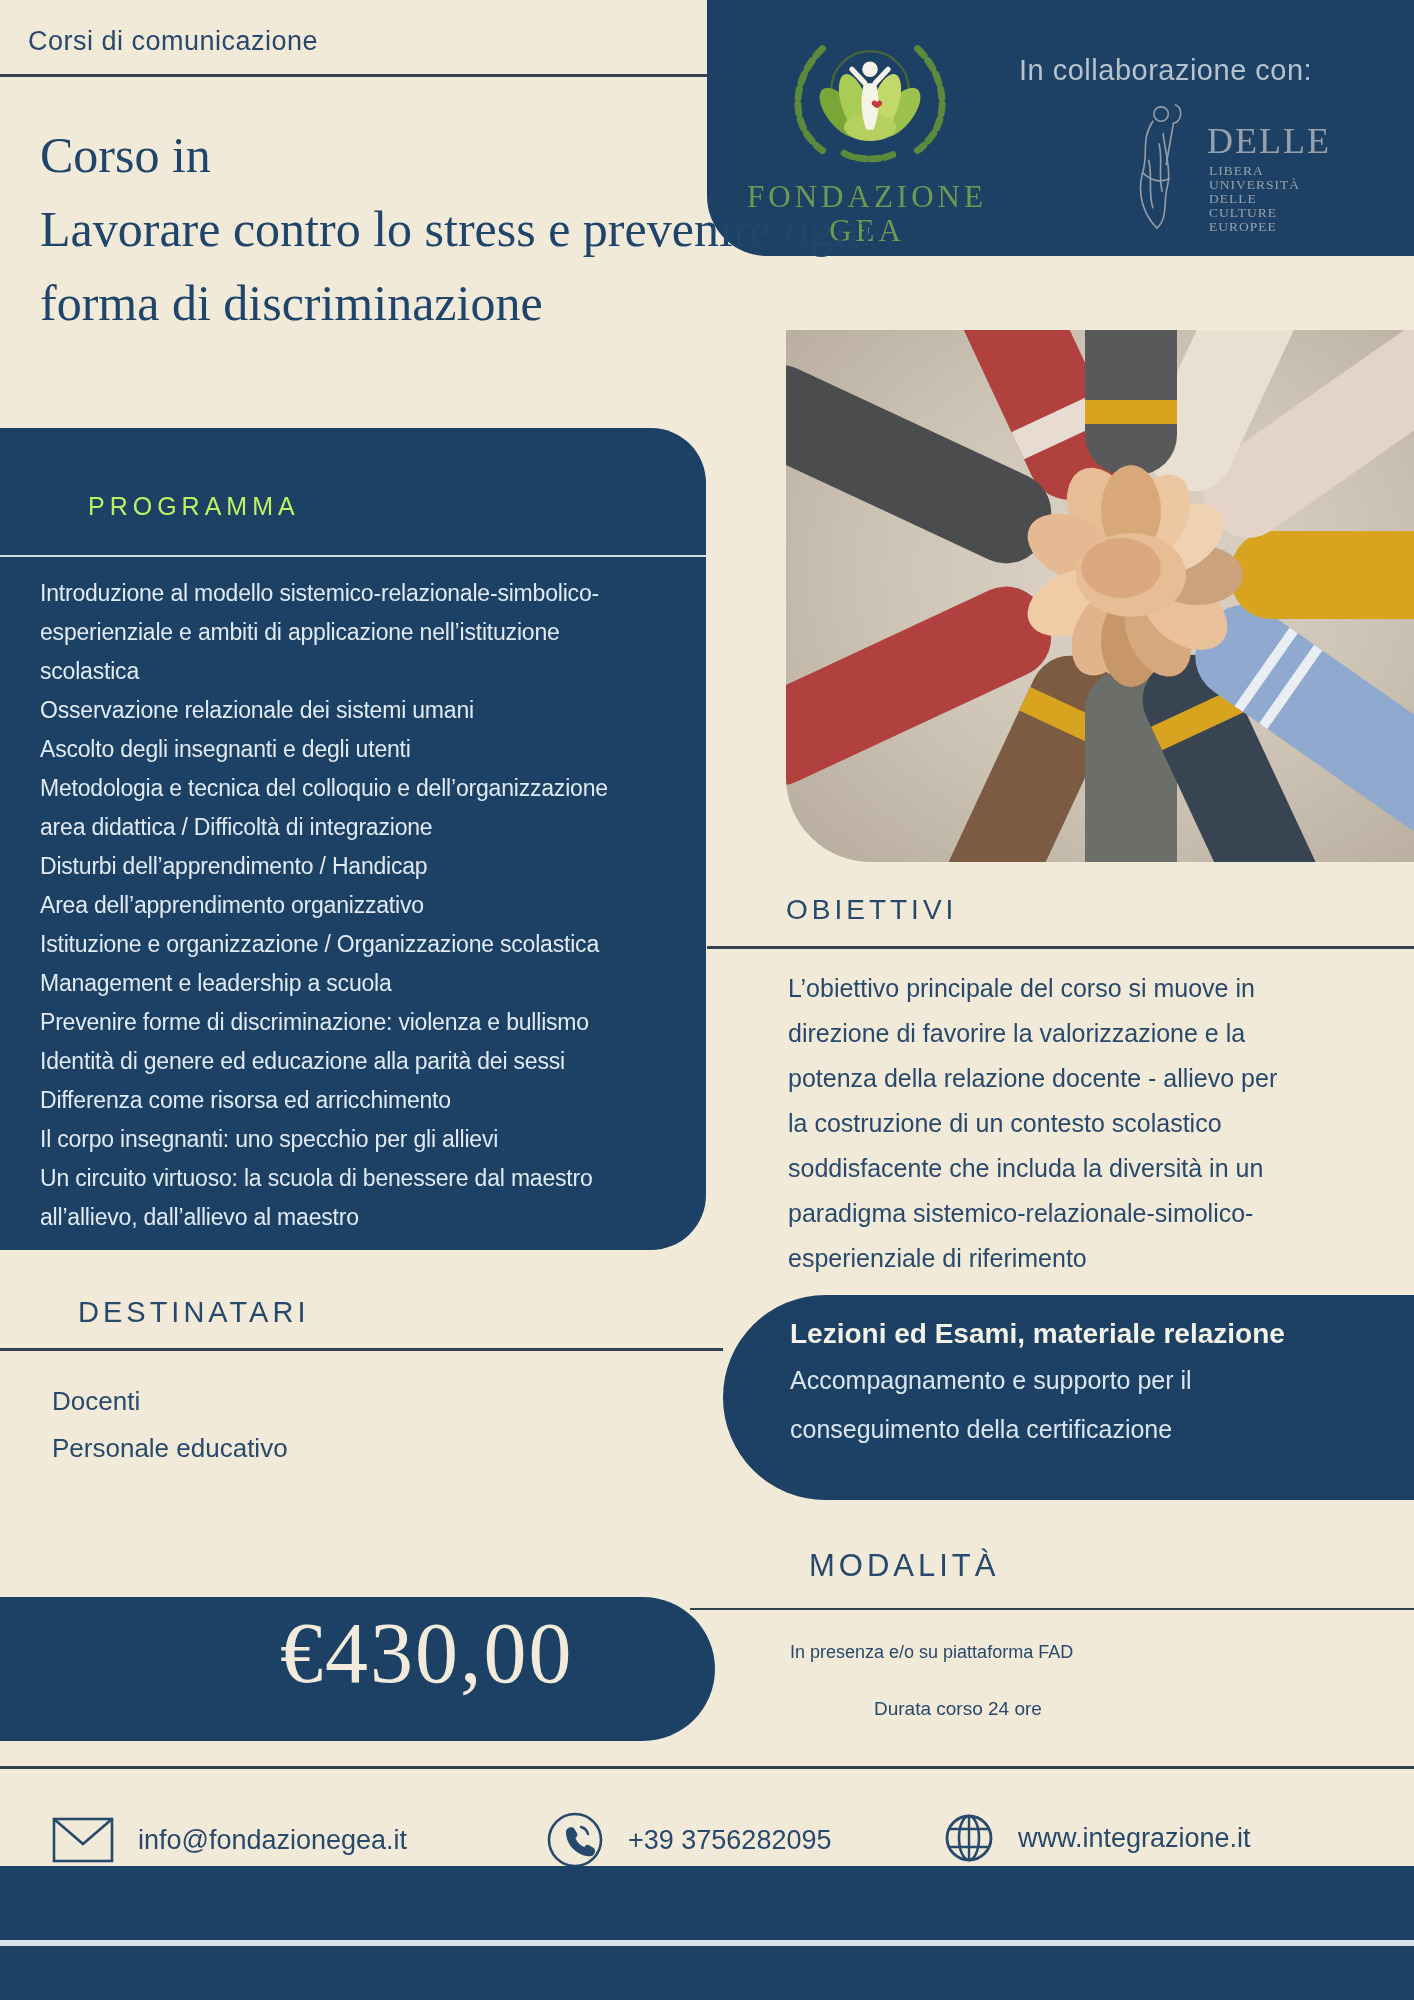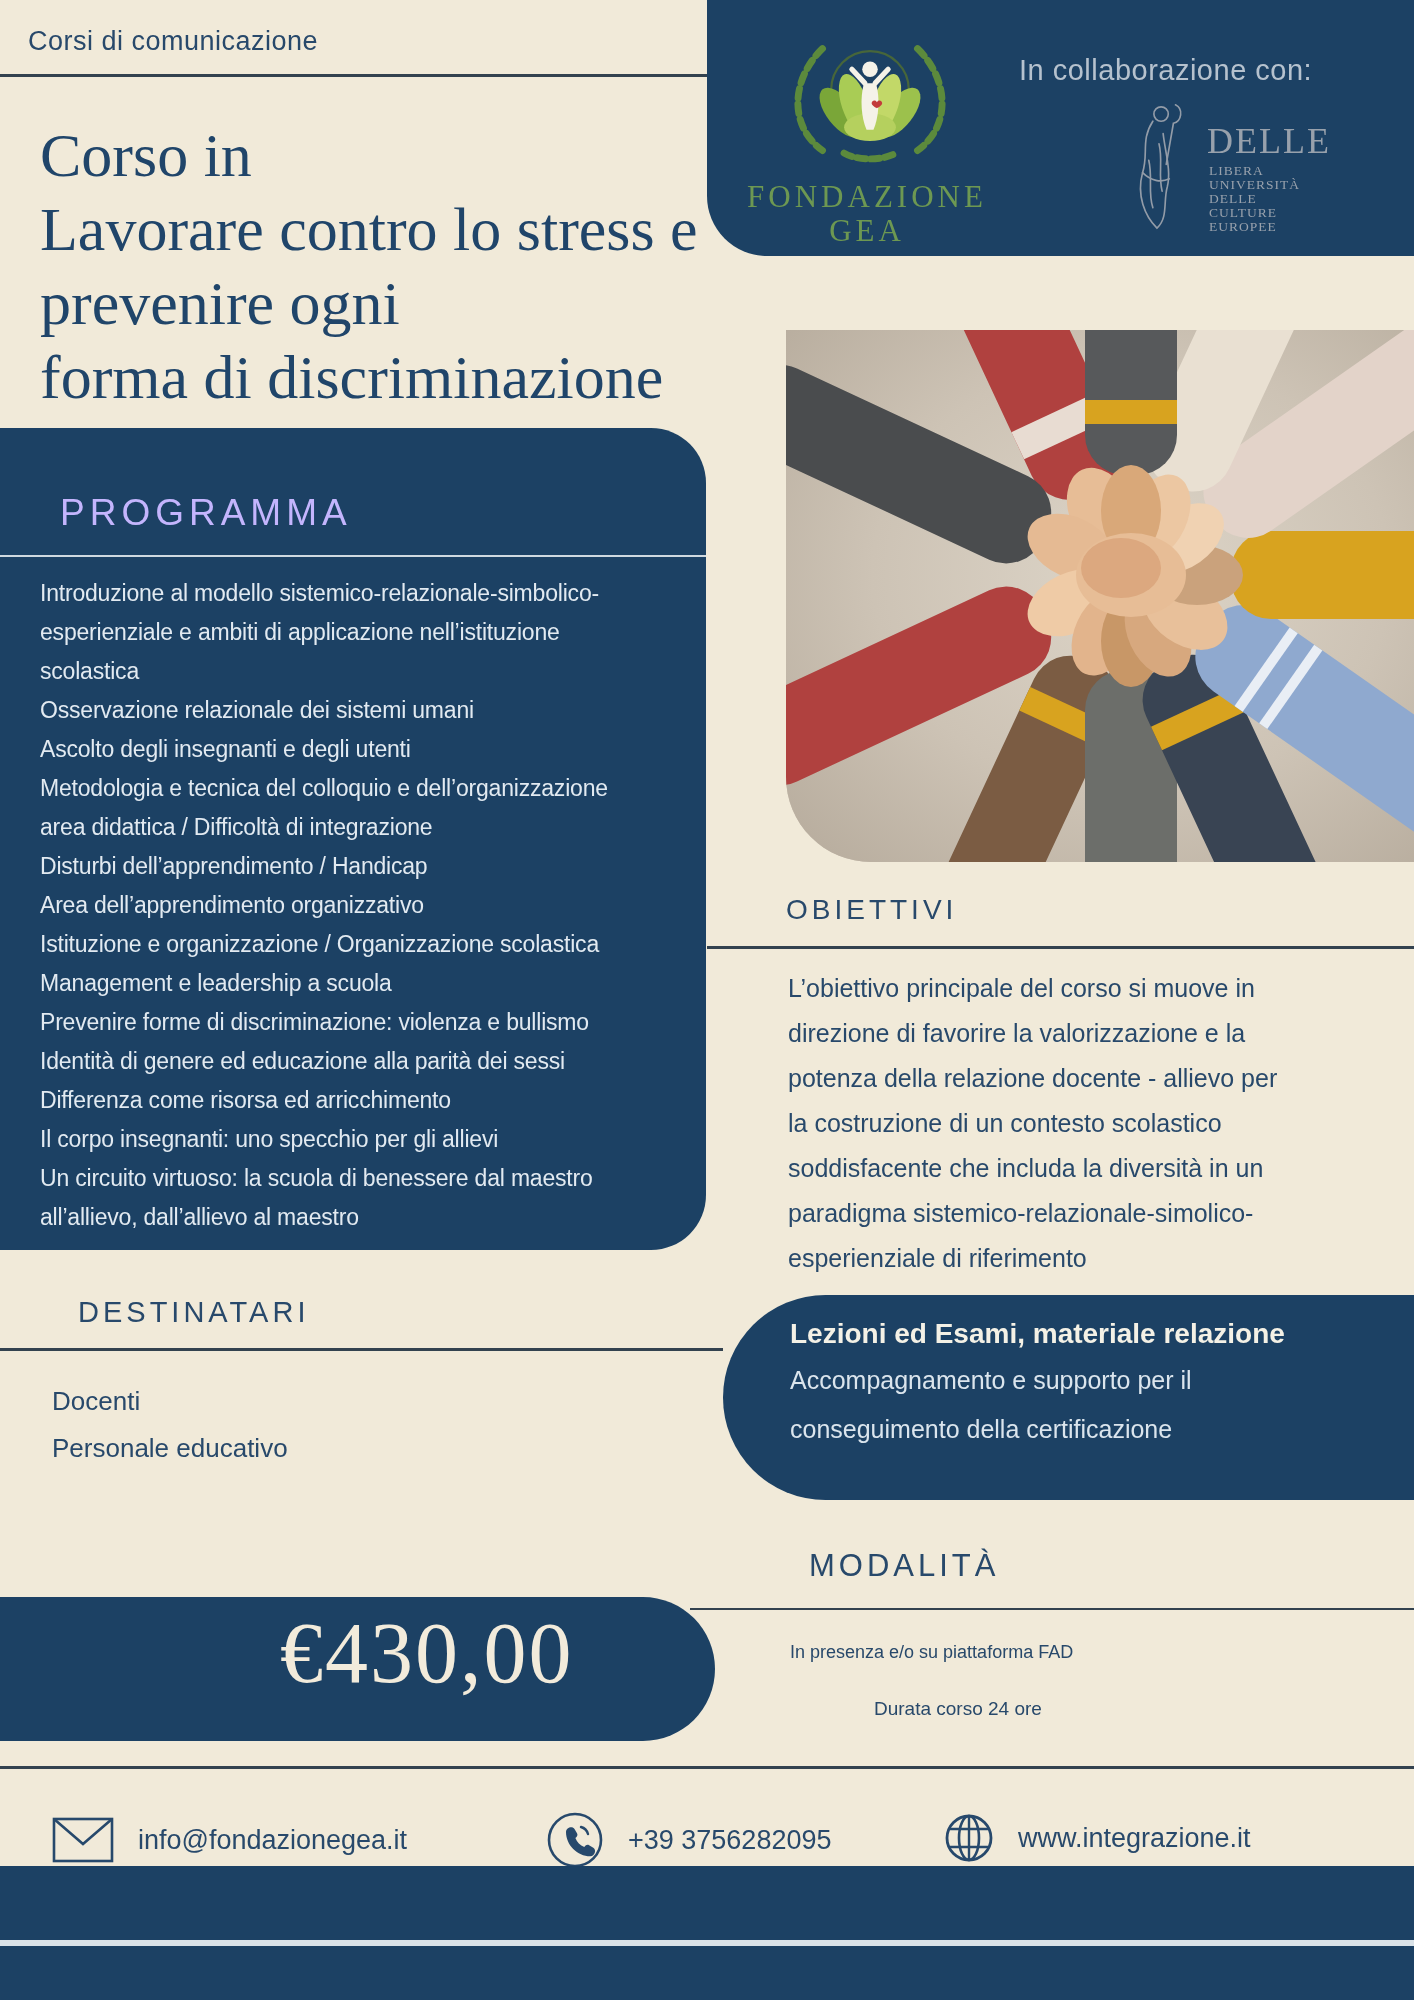--- a/index.html
+++ b/index.html
@@ -23,26 +23,26 @@
     font-family:"Liberation Serif",serif;font-size:31px;letter-spacing:4px;line-height:34px;}
   .collab{left:312px;top:54px;font-size:29px;color:#b6c2ce;letter-spacing:.5px;}
   .luce-statue{left:415px;top:100px;width:72px;height:135px;}
   .luce-name{left:500px;top:120px;font-family:"Liberation Serif",serif;font-size:36px;
     color:var(--luce);letter-spacing:2px;}
   .luce-sub{left:502px;top:164px;font-size:13.5px;line-height:14px;color:var(--luce);
     letter-spacing:1px;white-space:pre-line;font-family:"Liberation Serif",serif;}
 
   
   .title{left:40px;top:118px;width:900px;font-family:"Liberation Serif",serif;
-    color:#20456a;font-size:62px;line-height:74px;}
+    color:#20456a;font-size:50px;line-height:74px;}
 
   
   .prog-panel{left:0;top:428px;width:706px;height:822px;background:var(--navy);
     border-radius:0 55px 55px 0;}
-  .prog-head{left:60px;top:64px;font-size:37px;letter-spacing:5px;color:#c4b5fd;}
+  .prog-head{left:88px;top:64px;font-size:25px;letter-spacing:5px;color:#bef264;}
   .prog-rule{left:0;top:127px;width:706px;height:2px;background:#cfd9e0;}
   .prog-list{left:40px;top:146px;width:650px;font-size:23px;line-height:39px;
     color:#e2eaf1;white-space:pre-line;letter-spacing:-0.2px;}
 
   
   .photo{left:786px;top:330px;width:628px;height:532px;border-radius:0 0 0 85px;
     overflow:hidden;background:#c9bfb1;}
 
   
   .obi-head{left:786px;top:894px;font-size:28px;letter-spacing:4px;color:var(--bodytext);}

